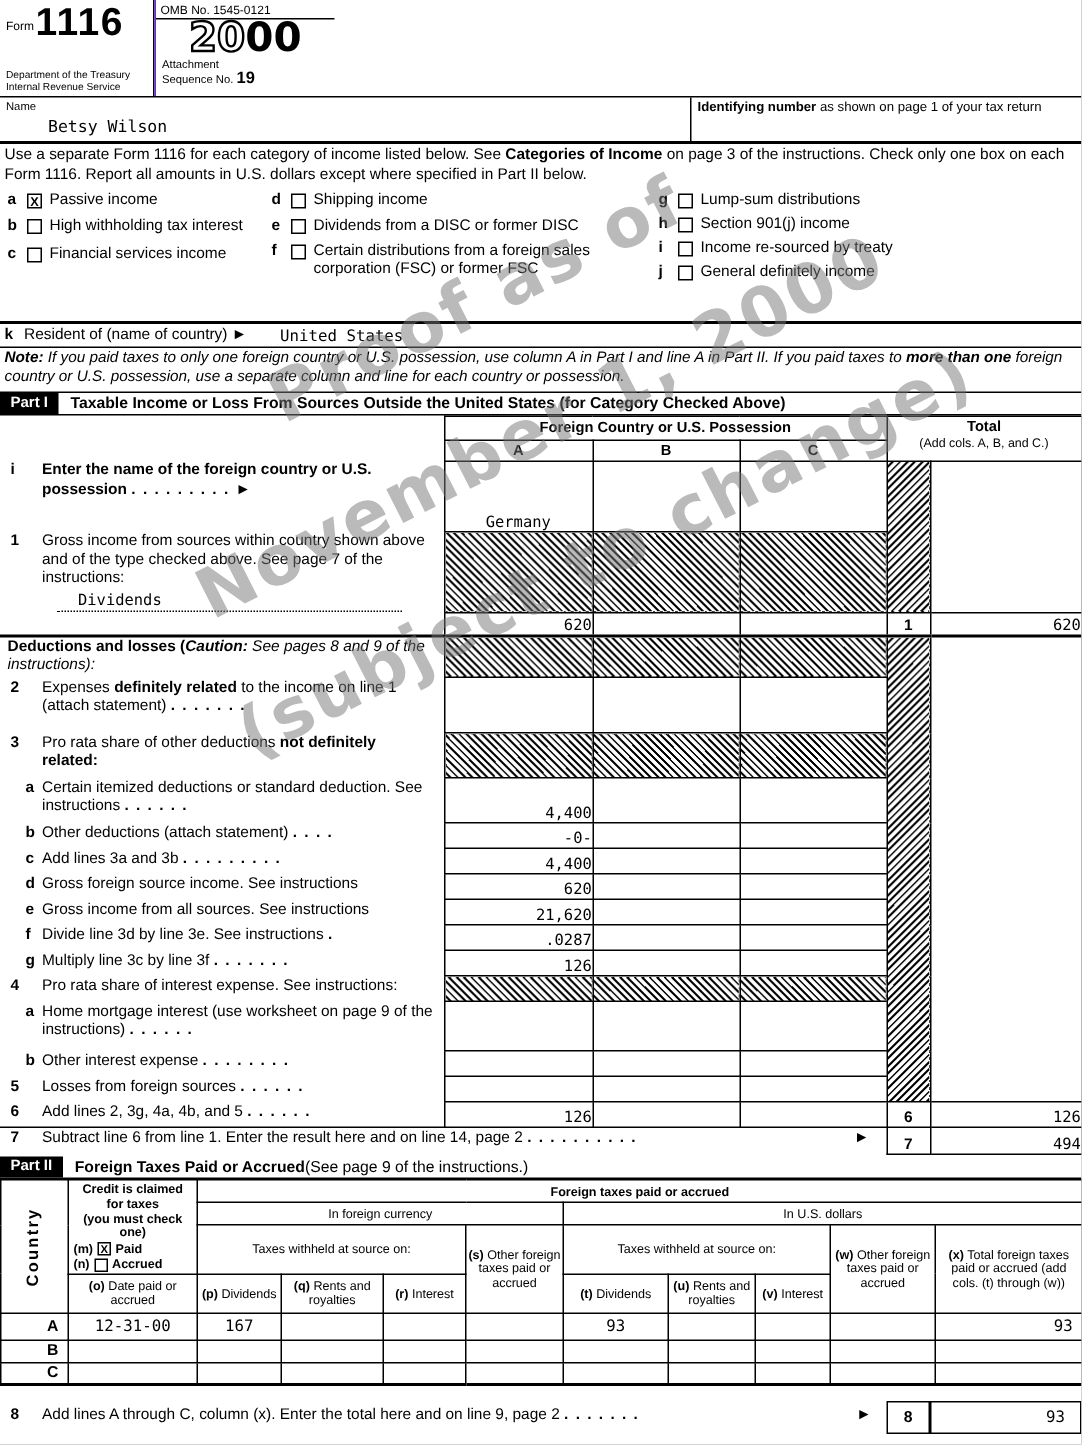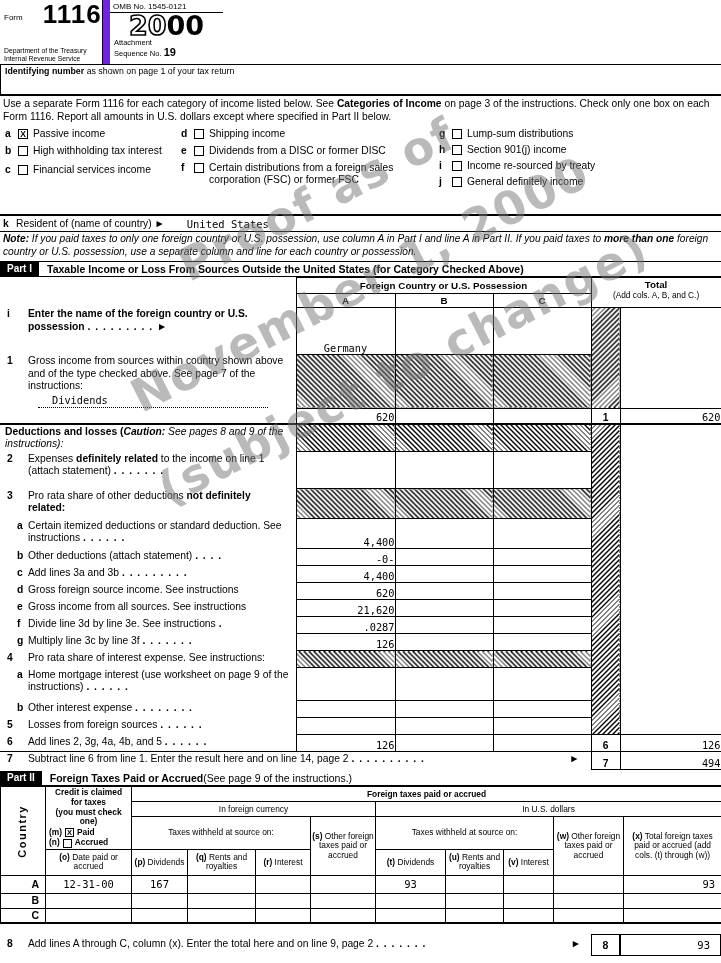--- a/index.html
+++ b/index.html
@@ -12,28 +12,28 @@
 
   
   .watermark { position:absolute; top:142px; left:38px; width:645px; z-index:9; pointer-events:none;
     transform:rotate(-27deg); text-align:center; font-size:46px; font-weight:bold;
     color:rgba(118,118,118,0.5); line-height:95px; font-family:"DejaVu Sans",sans-serif; letter-spacing:2px; }
 
   
   .hdr { display:flex; border-bottom:1px solid #000; height:65px; }
   .fbox { width:103px; border-right:1px solid #000; padding:2px 3px 1px 4px; display:flex; flex-direction:column; }
   .fline { display:flex; align-items:flex-end; }
-  .flab { font-size:8px; margin-right:20px; margin-bottom:4px; }
+  .flab { font-size:8px; margin-right:1px; margin-bottom:4px; }
   .fnum { font-size:26px; font-weight:bold; line-height:24px; letter-spacing:1px; }
   .agency { font-size:6.8px; margin-top:auto; line-height:7.8px; }
   .hcenter { flex:1; text-align:center; padding-top:2px; }
   .htitle { font-size:17px; font-weight:bold; line-height:18px; }
   .hsub { font-size:10.5px; font-weight:bold; line-height:12px; }
   .hline { font-size:9px; font-weight:bold; margin-top:2px; }
-  .ombbox { width:120px; border-left:7px solid #6d28d9; }
+  .ombbox { width:120px; border-left:1px solid #6d28d9; }
   .omb { font-size:8px; padding:2px 3px 1px; border-bottom:1px solid #000; }
   .year { text-align:center; font-size:27px; font-weight:bold; line-height:26px; font-family:"DejaVu Sans",sans-serif; }
   .year .out { color:#fff; -webkit-text-stroke:1.6px #000; }
   .att { font-size:7.5px; padding:0 4px; line-height:8.5px; }
   .seqno { font-size:11px; font-weight:bold; }
 
   
   .name-row { display:flex; height:31px; border-bottom:2px solid #000; }
   .nleft { flex:1; padding:1px 4px; }
   .tinylab { font-size:7.5px; }
@@ -131,20 +131,24 @@
       <div class="omb">OMB No. 1545-0121</div>
       <div class="year"><span class="out">20</span><span>00</span></div>
       <div class="att">
         <div>Attachment</div>
         <div><span>Sequence No.</span> <span class="seqno">19</span></div>
       </div>
     </div>
   </div>
 
   <div class="name-row">
+    <div class="nleft">
+      <div class="tinylab">Name</div>
+      <div class="nval mono">Betsy Wilson</div>
+    </div>
     <div class="nright">
       <div><span class="b">Identifying number</span><span> as shown on page 1 of your tax return</span></div>
     </div>
   </div>
 
   <div class="intro"><span>Use a separate Form 1116 for each category of income listed below. See </span><span class="b">Categories of Income</span><span> on page 3 of the instructions. Check only one box on each Form 1116. Report all amounts in U.S. dollars except where specified in Part II below.</span></div>
 
   <div class="cats">
     <div class="ccol1">
       <div class="cat">

